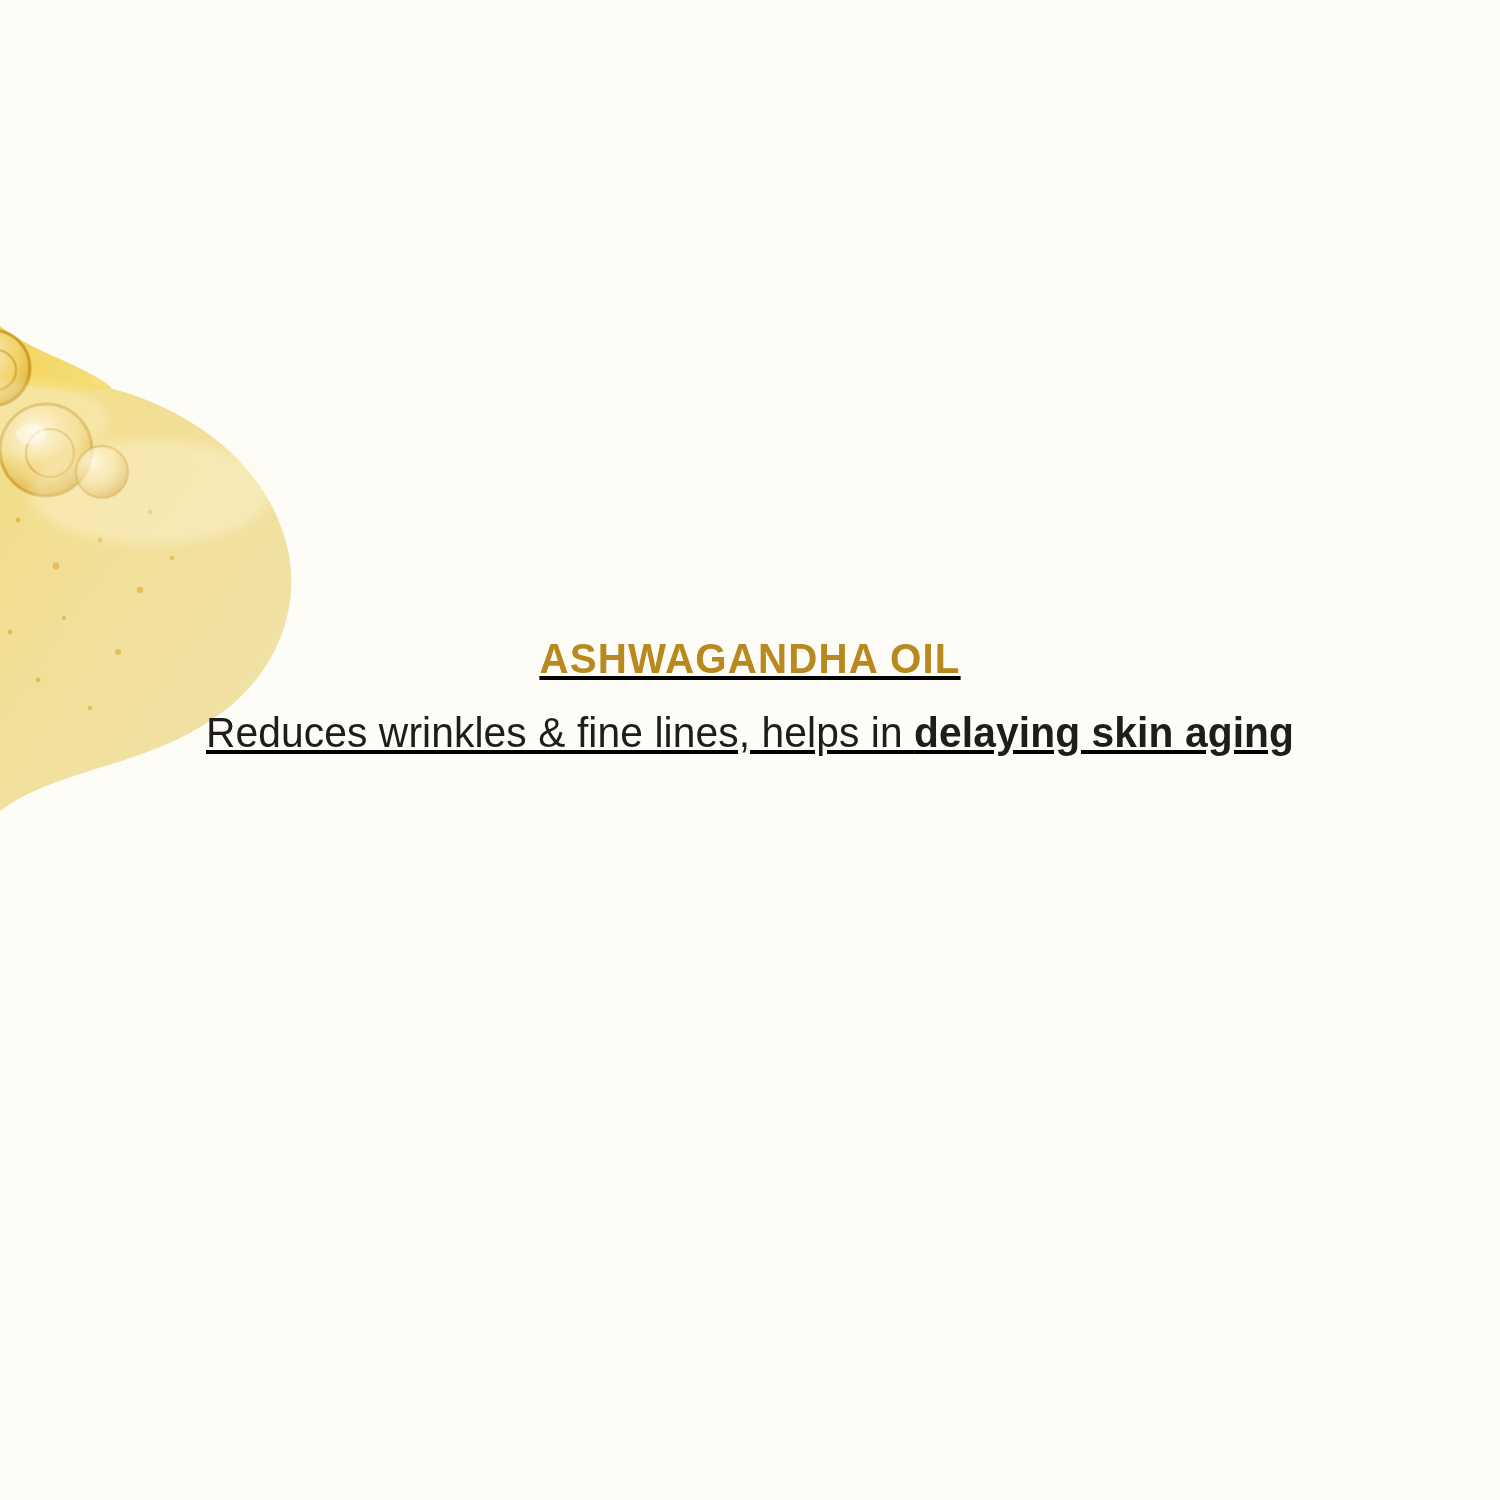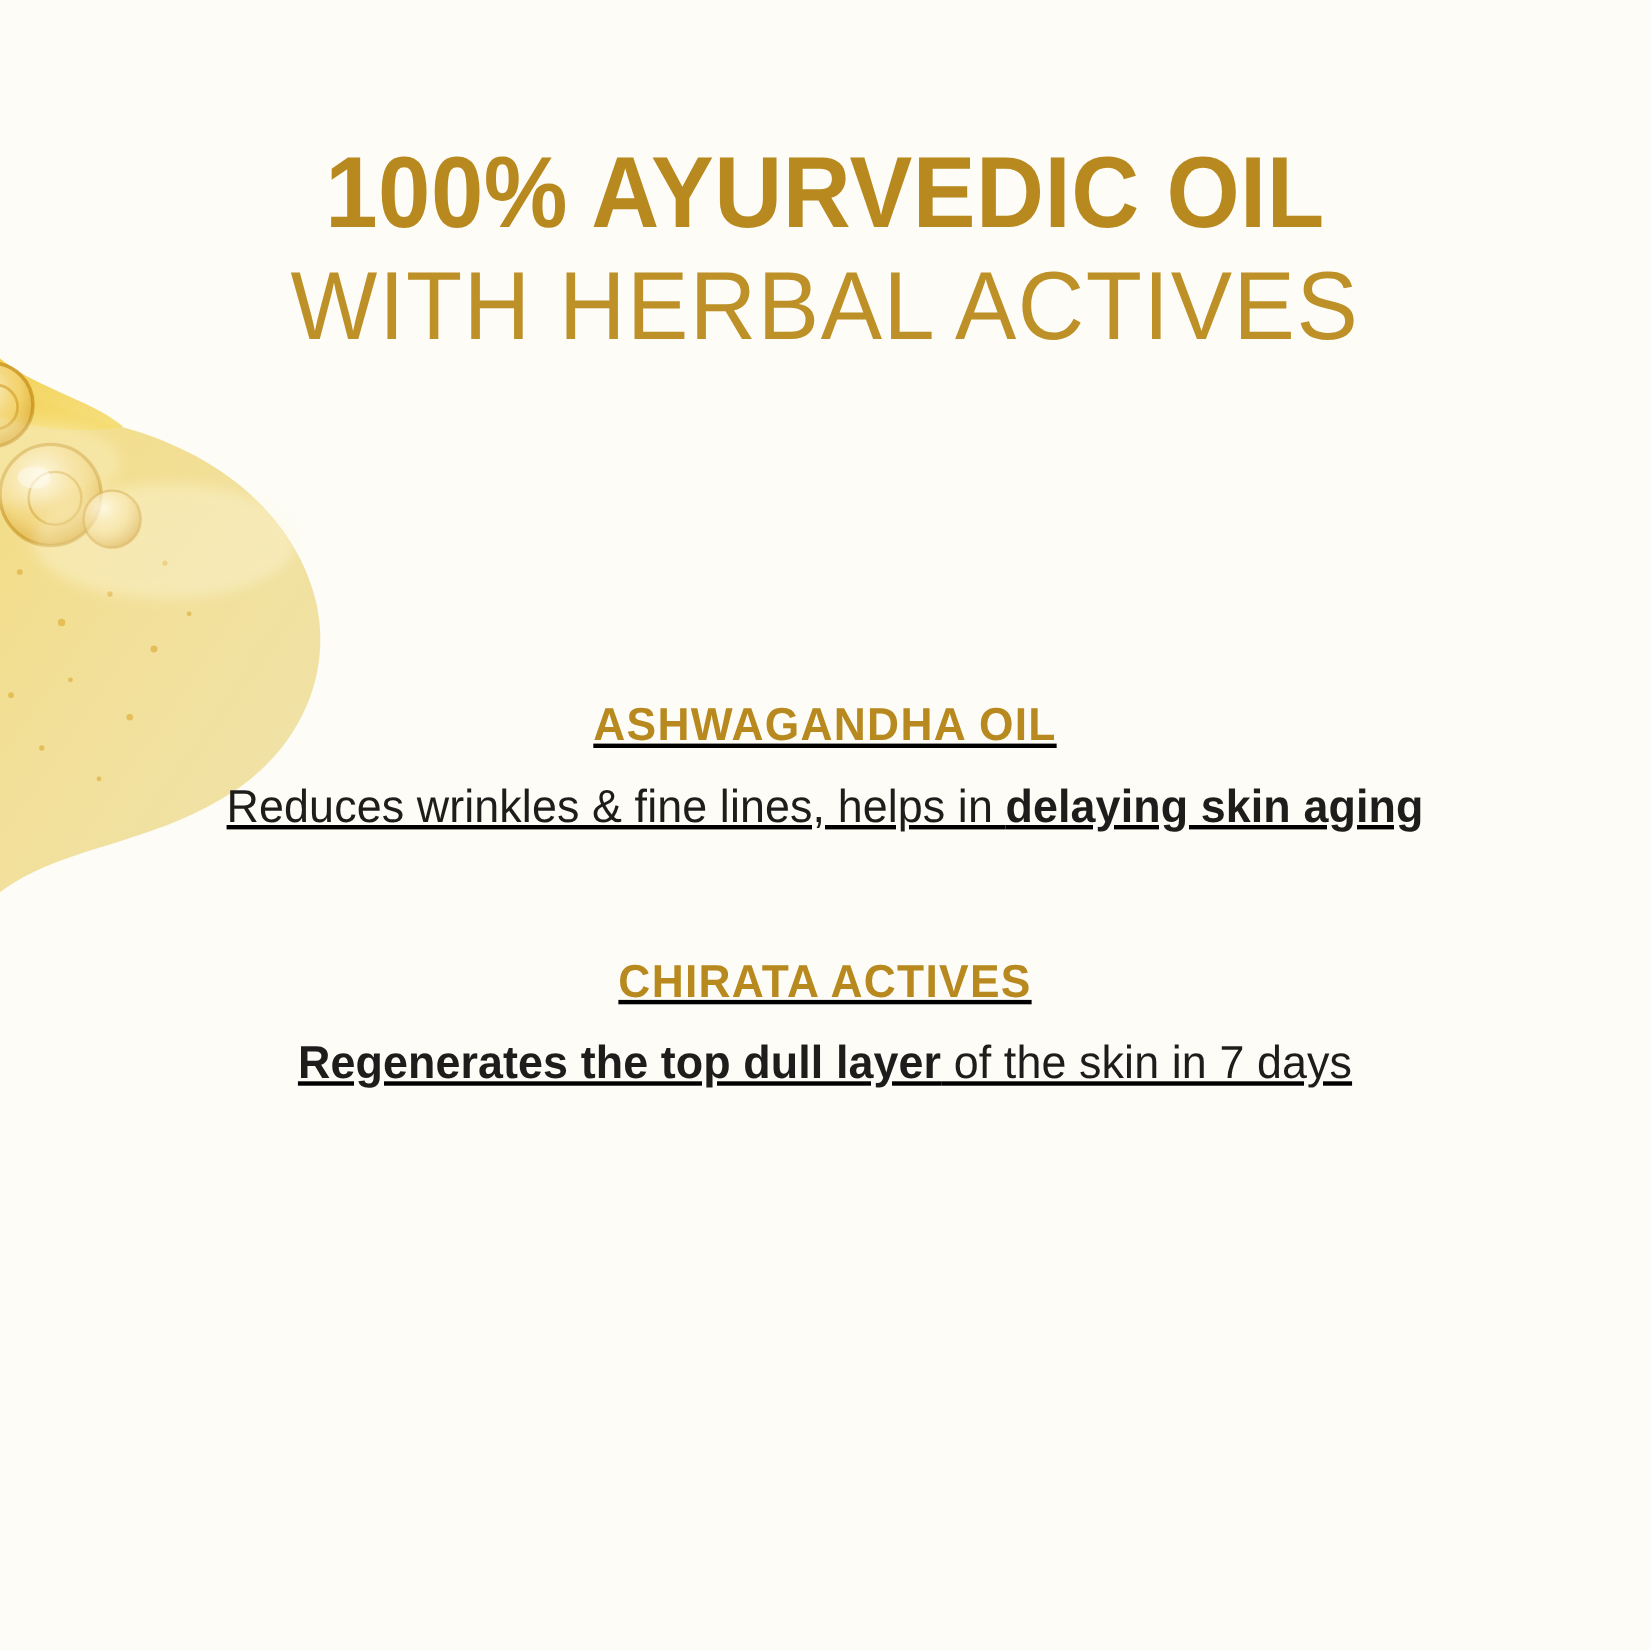--- a/index.html
+++ b/index.html
@@ -214,33 +214,25 @@
       <ellipse cx="300" cy="372" rx="120" ry="52" fill="#FFFBE6" opacity="0.35" filter="url(#softer)"></ellipse>
       <ellipse cx="170" cy="300" rx="90" ry="38" fill="#FFF9DC" opacity="0.3" filter="url(#softer)"></ellipse>
 
       <path d="M -60 640
                C 20 648, 92 672, 140 706
                C 176 732, 196 758, 206 780
                L -60 780 Z" fill="url(#gFade)" opacity="0.85"></path>
     </svg>
   </div>
 
-  <div class="headline-block">
-    <span class="headline-main">100% AYURVEDIC OIL</span>
-    <span class="headline-sub">WITH HERBAL ACTIVES</span>
-  </div>
 
   <div class="ingredients">
 
     <div class="ingredient">
       <span class="ingredient-title">ASHWAGANDHA OIL</span>
       <span class="ingredient-desc"><span>Reduces wrinkles &amp; fine lines, helps in </span><span class="em">delaying skin aging</span><span></span></span>
     </div>
 
 
-    <div class="ingredient">
-      <span class="ingredient-title">CHIRATA ACTIVES</span>
-      <span class="ingredient-desc"><span></span><span class="em">Regenerates the top dull layer</span><span> of the skin in 7 days</span></span>
-    </div>
 
   </div>
 
 </div>
 
 </body></html>

